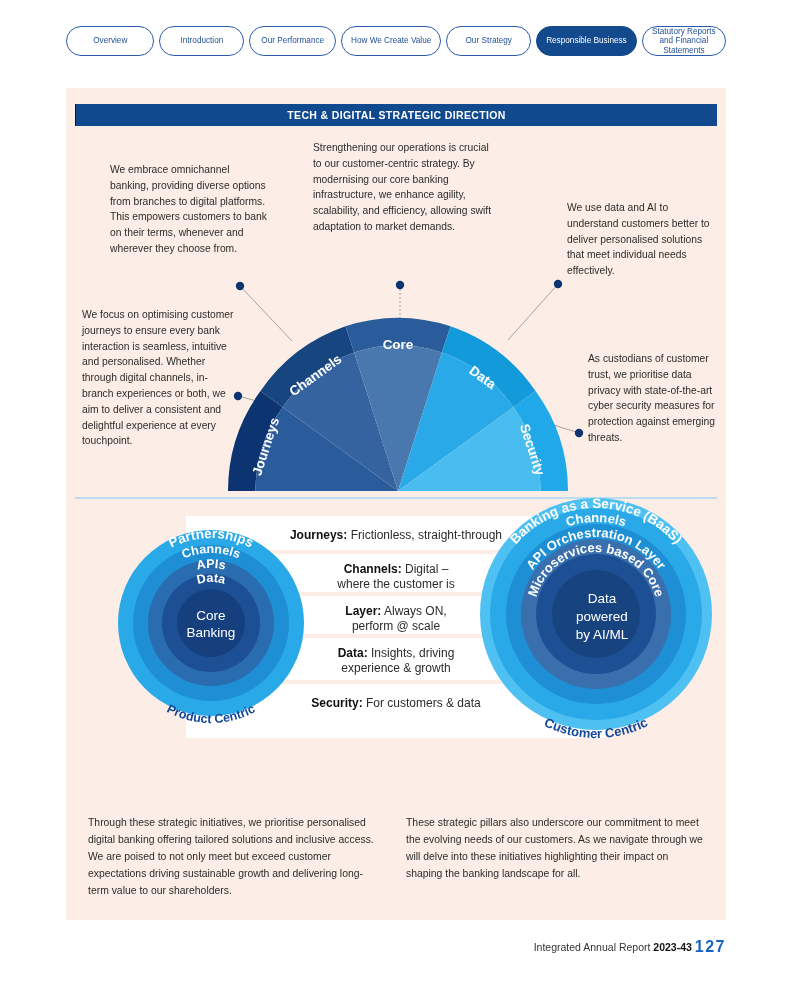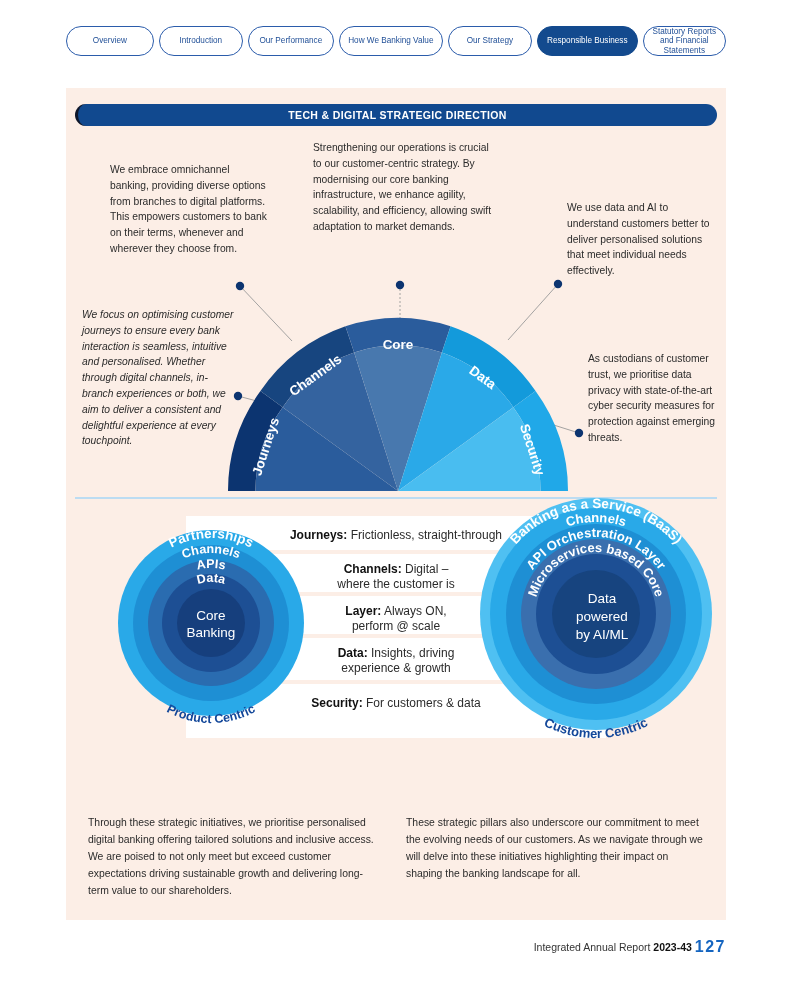--- a/index.html
+++ b/index.html
@@ -43,35 +43,34 @@
   }
 
   
   .header-bar {
     position: absolute; left: 9px; top: 16px;
     width: 642px; height: 22px;
     background: #11498f;
     color: #ffffff;
     font-size: 10.5px; font-weight: bold; letter-spacing: .35px;
     display: flex; align-items: center; justify-content: center;
-    border-left: 3px solid #0f172a;
-    border-radius: 11px;
+    border-left: 1px solid #0f172a;
   }
 
   
   .callout {
     position: absolute;
     font-size: 10.3px;
     line-height: 15.8px;
     color: #2b2b2b;
   }
   .c-omni      { left: 44px;  top: 74px;  width: 160px; }
   .c-strength  { left: 247px; top: 52px;  width: 178px; }
   .c-dataai    { left: 501px; top: 112px; width: 152px; }
-  .c-journeys  { left: 16px;  top: 219px; width: 155px; font-style: italic; }
+  .c-journeys  { left: 16px;  top: 219px; width: 155px; }
   .c-custodian { left: 522px; top: 263px; width: 132px; }
 
   
   .connector { position: absolute; left: 0; top: 0; width: 660px; height: 832px;
                pointer-events: none; }
 
   
   .semi { position: absolute; left: 162px; top: 225px; width: 340px; height: 178px; }
 
   
@@ -118,21 +117,21 @@
 </style>
 </head>
 <body>
 
 <div class="page">
 
   <div class="navbar">
     <div class="tab" style="width:96px">Overview</div>
     <div class="tab" style="width:92px">Introduction</div>
     <div class="tab" style="width:94px">Our Performance</div>
-    <div class="tab" style="width:104px">How We Banking Value</div>
+    <div class="tab" style="width:104px">How We Create Value</div>
     <div class="tab" style="width:92px">Our Strategy</div>
     <div class="tab active" style="width:102px">Responsible Business</div>
     <div class="tab multiline" style="width:92px">Statutory Reports and Financial Statements</div>
   </div>
 
   <div class="panel">
 
     <div class="header-bar">TECH &amp; DIGITAL STRATEGIC DIRECTION</div>
 
     <div class="callout c-omni">We embrace omnichannel banking, providing diverse options from branches to digital platforms. This empowers customers to bank on their terms, whenever and wherever they choose from.</div>

